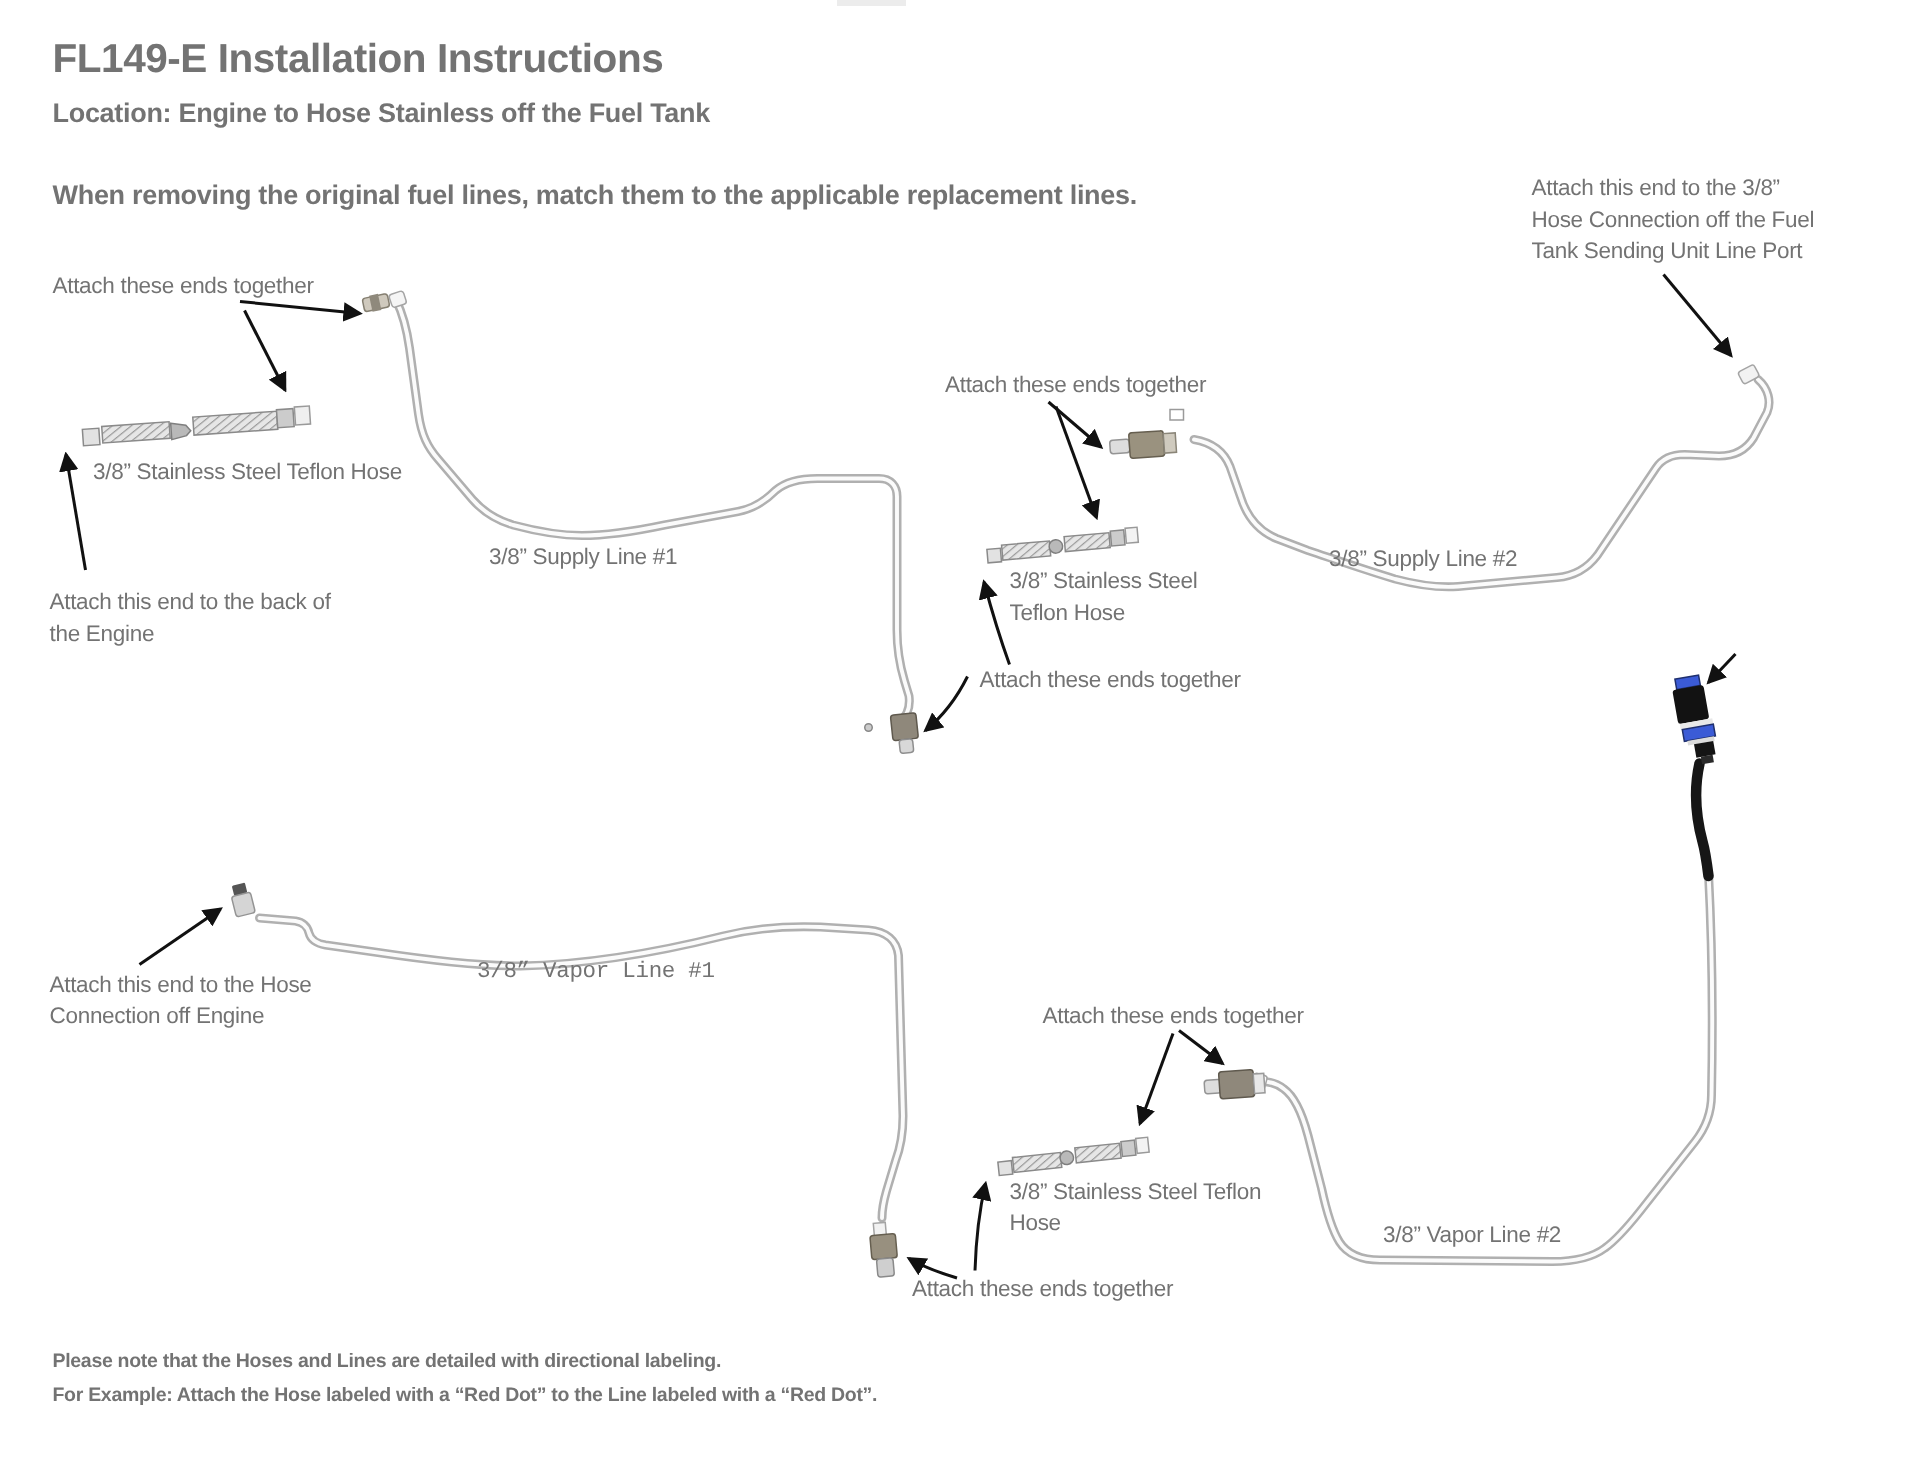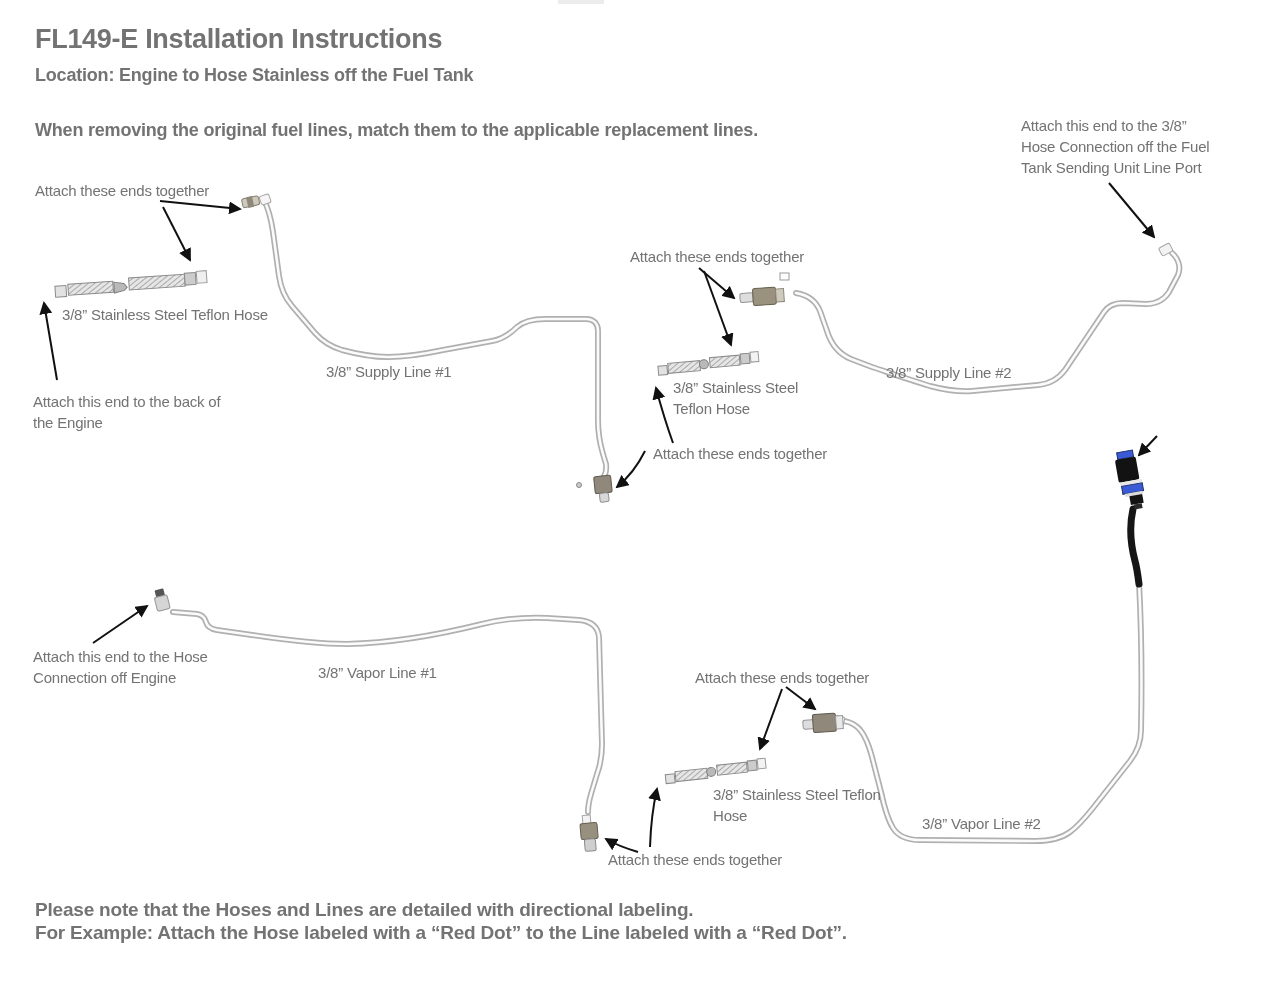--- a/index.html
+++ b/index.html
@@ -17,21 +17,21 @@
   }
   .intro{
     position:absolute;left:35px;top:120px;font-size:18px;font-weight:bold;
     letter-spacing:-0.2px;white-space:nowrap;
   }
   .lbl{
     position:absolute;font-size:15px;line-height:21px;letter-spacing:-0.2px;
     white-space:pre-line;
   }
   .footer-line{
-    position:absolute;font-size:19px;font-weight:bold;letter-spacing:-0.2px;
+    position:absolute;font-size:13px;font-weight:bold;letter-spacing:-0.2px;
     white-space:nowrap;
     text-align:center;
   }
   .scan-mark{
     position:absolute;left:558px;top:0;width:46px;height:4px;background:#ececec;
   }
   svg.diagram{position:absolute;left:0;top:0;}
 </style>
 </head>
 <body>
@@ -204,23 +204,23 @@
   <div class="lbl" style="left:630px;top:246px;">Attach these ends together</div>
   <div class="lbl" style="left:673px;top:377px;">3/8” Stainless Steel
 Teflon Hose</div>
   <div class="lbl" style="left:653px;top:443px;">Attach these ends together</div>
   <div class="lbl" style="left:886px;top:362px;">3/8” Supply Line #2</div>
   <div class="lbl" style="left:1021px;top:115px;">Attach this end to the 3/8”
 Hose Connection off the Fuel
 Tank Sending Unit Line Port</div>
   <div class="lbl" style="left:33px;top:646px;">Attach this end to the Hose
 Connection off Engine</div>
-  <div class="lbl" style="left:318px;top:662px;">3/8” Vapor Line #1</div>
+  <div class="lbl" style="left:318px;top:637px;font-family:Liberation Mono, monospace;">3/8” Vapor Line #1</div>
   <div class="lbl" style="left:695px;top:667px;">Attach these ends together</div>
-  <div class="lbl" style="left:713px;top:784px;">3/8” Stainless Steel Teflon
+  <div class="lbl" style="left:673px;top:784px;">3/8” Stainless Steel Teflon
 Hose</div>
   <div class="lbl" style="left:608px;top:849px;">Attach these ends together</div>
   <div class="lbl" style="left:922px;top:813px;">3/8” Vapor Line #2</div>
 
   <div class="footer-line" style="left:35px;top:899px;">Please note that the Hoses and Lines are detailed with directional labeling.</div>
   <div class="footer-line" style="left:35px;top:922px;">For Example: Attach the Hose labeled with a “Red Dot” to the Line labeled with a “Red Dot”.</div>
 
 </div>
 
 </body></html>

